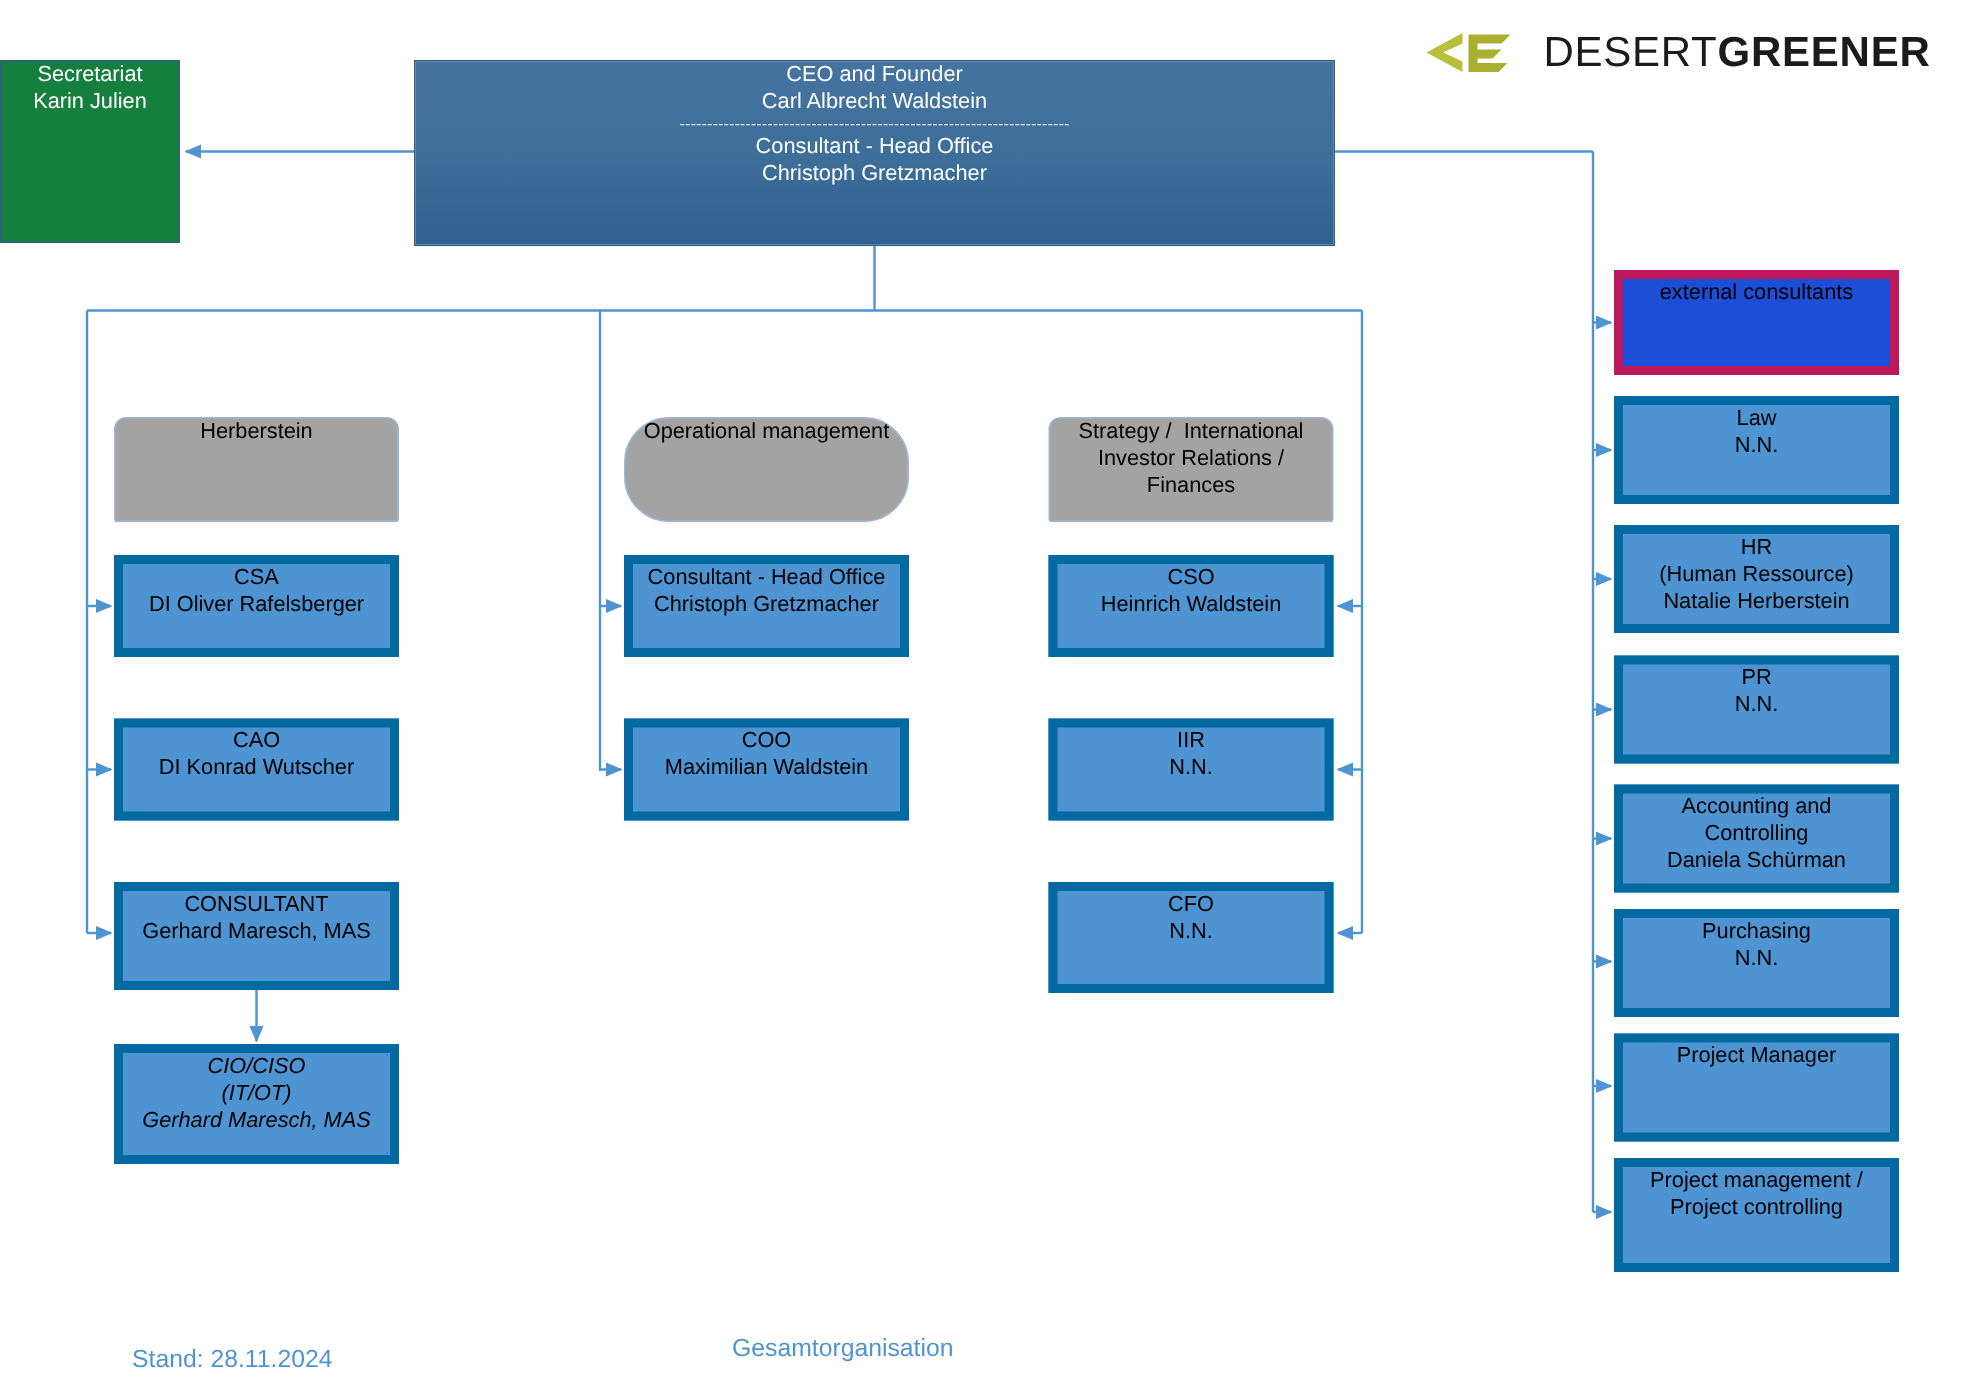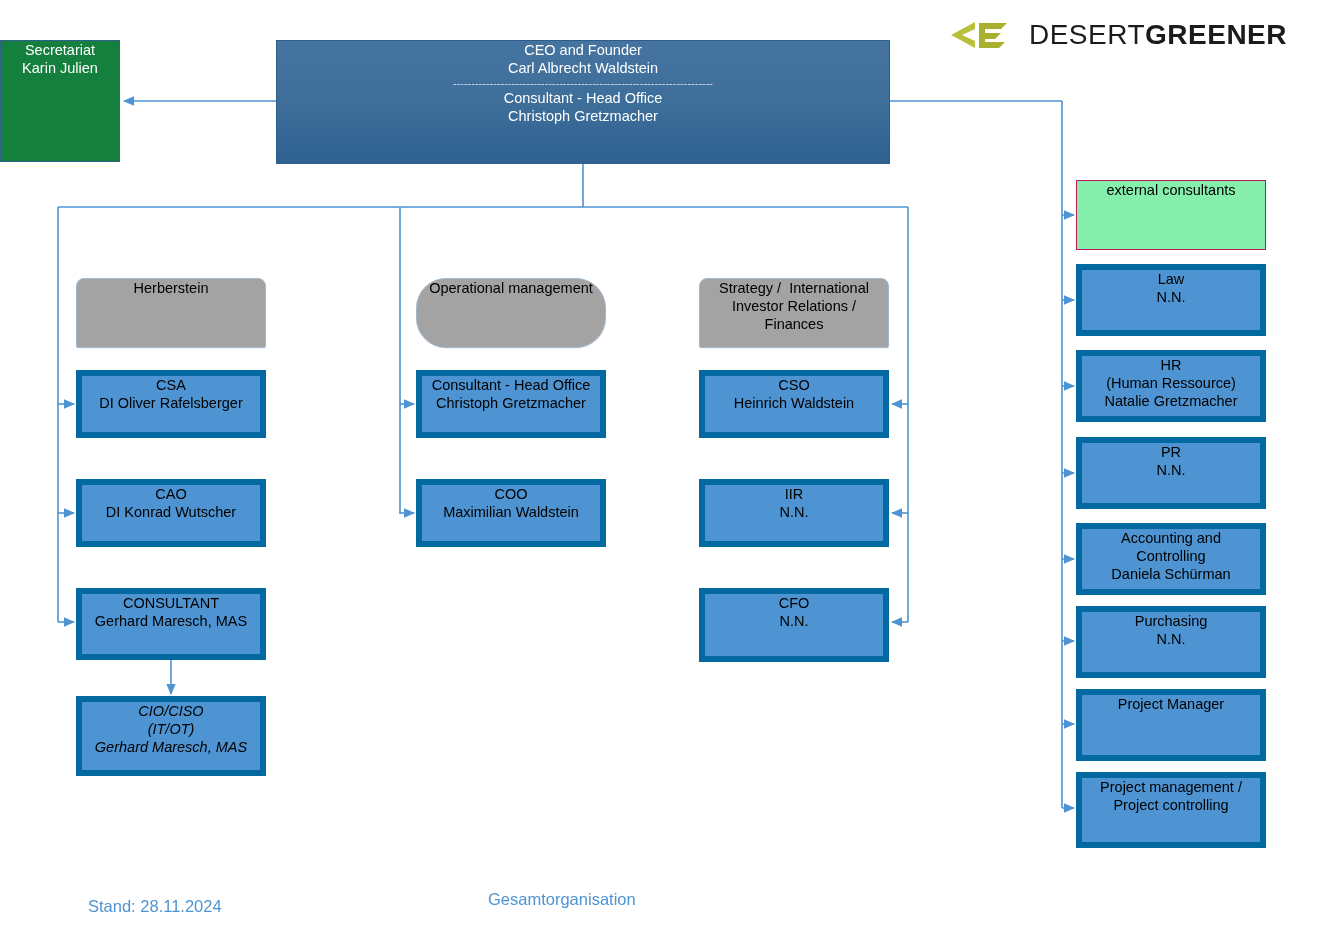--- a/index.html
+++ b/index.html
@@ -54,22 +54,22 @@
     border: 1px solid #2d5d89;
     color: #ffffff;
   }
   
   .n-blue {
     background: #4e94d2;
     border: 6px solid #0369a1;
     color: #000000;
   }
   .n-lightblue {
-    background: #86efac;
-    border: 1px solid #be185d;
+    background: #1d4ed8;
+    border: 6px solid #be185d;
     color: #000000;
   }
   
   .n-white {
     background: #a3a3a3;
     border: 1px solid #9fb8cf;
     border-radius: 8px 8px 2px 2px;
     color: #000000;
     box-shadow: 0 1px 0 rgba(0,0,0,0.04);
   }
@@ -264,21 +264,21 @@
   <div class="node n-blue" style="left:1076px; top:264px; width:190px; height:72px;">
     <div class="lines">
       <div>Law</div>
       <div>N.N.</div>
     </div>
   </div>
   <div class="node n-blue" style="left:1076px; top:350px; width:190px; height:72px;">
     <div class="lines">
       <div>HR</div>
       <div>(Human Ressource)</div>
-      <div>Natalie Gretzmacher</div>
+      <div>Natalie Herberstein</div>
     </div>
   </div>
   <div class="node n-blue" style="left:1076px; top:437px; width:190px; height:72px;">
     <div class="lines">
       <div>PR</div>
       <div>N.N.</div>
     </div>
   </div>
   <div class="node n-blue" style="left:1076px; top:523px; width:190px; height:72px;">
     <div class="lines">

